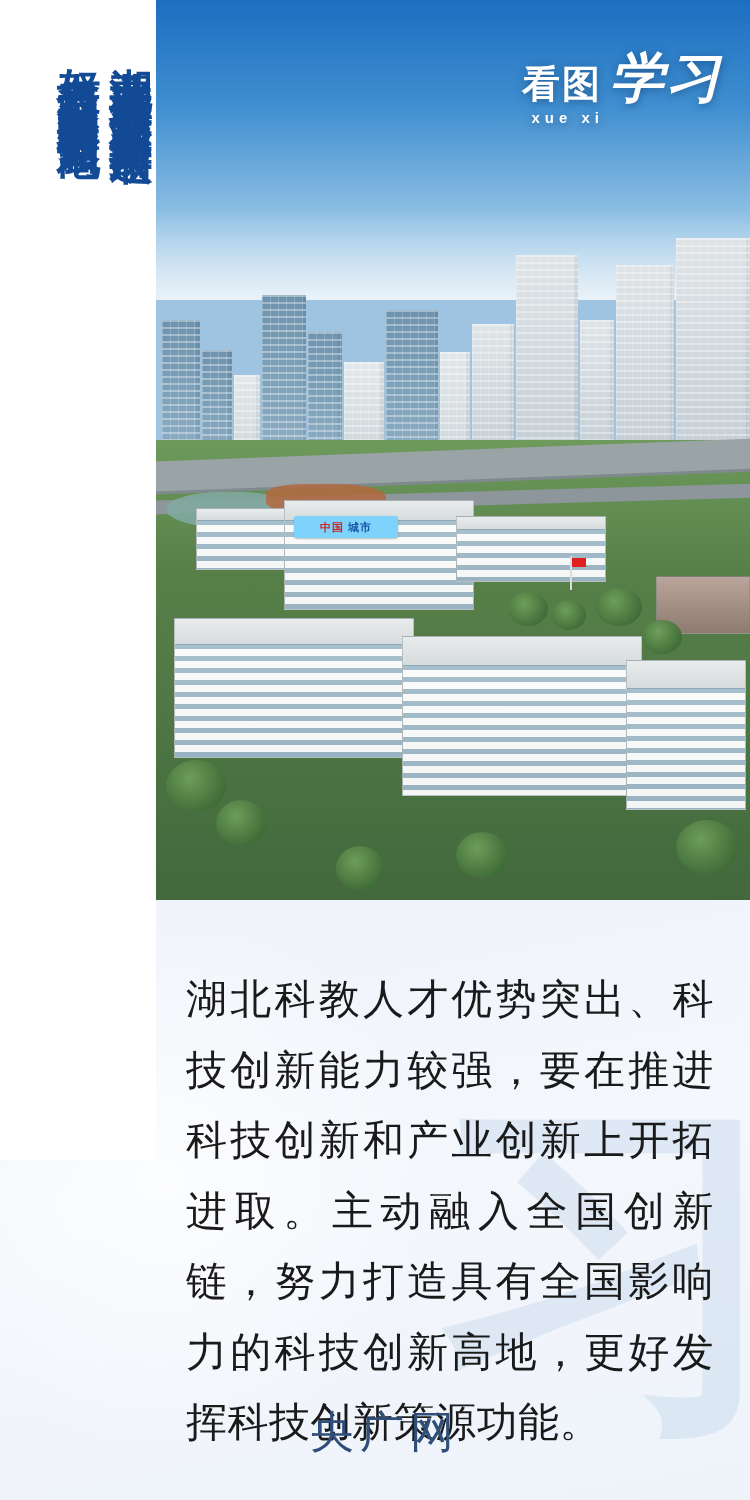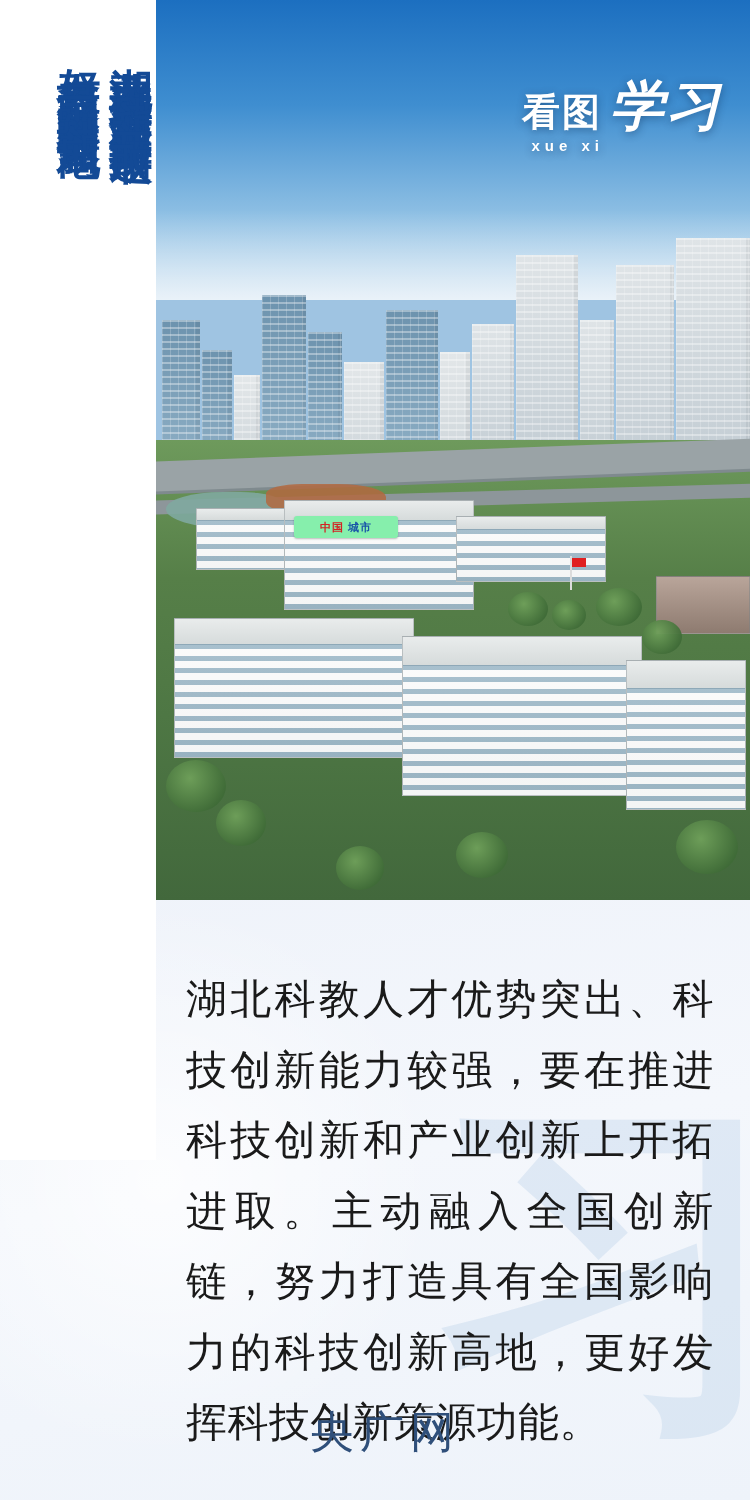--- a/index.html
+++ b/index.html
@@ -203,21 +203,21 @@
     left: 0; right: 0; top: 0; height: 18%;
     background: linear-gradient(180deg, #e9ecec 0%, #d6dbdb 100%);
     border-bottom: 1px solid rgba(120,130,135,0.4);
   }
   .logo-badge {
     position: absolute;
     left: 138px;
     top: 516px;
     width: 104px;
     height: 22px;
-    background: #86efac;
+    background: #7dd3fc;
     border-radius: 3px;
     display: flex;
     align-items: center;
     justify-content: center;
     gap: 4px;
     box-shadow: 0 1px 2px rgba(0,0,0,.25);
   }
   .logo-badge .red {
     color: #d32323;
     font-size: 11px;
@@ -274,21 +274,20 @@
     letter-spacing: 2px;
     line-height: 1;
   }
   .brand-xue {
     font-family: "DejaVu Serif", "Liberation Serif", serif;
     font-weight: 700;
     font-style: italic;
     font-size: 54px;
     line-height: .95;
     letter-spacing: 2px;
-    margin-top: 28px;
   }
   .brand-pinyin {
     margin-top: 6px;
     font-size: 15px;
     letter-spacing: 5px;
     font-weight: 700;
     padding-right: 118px;
     font-family: "Liberation Sans", sans-serif;
   }
 

